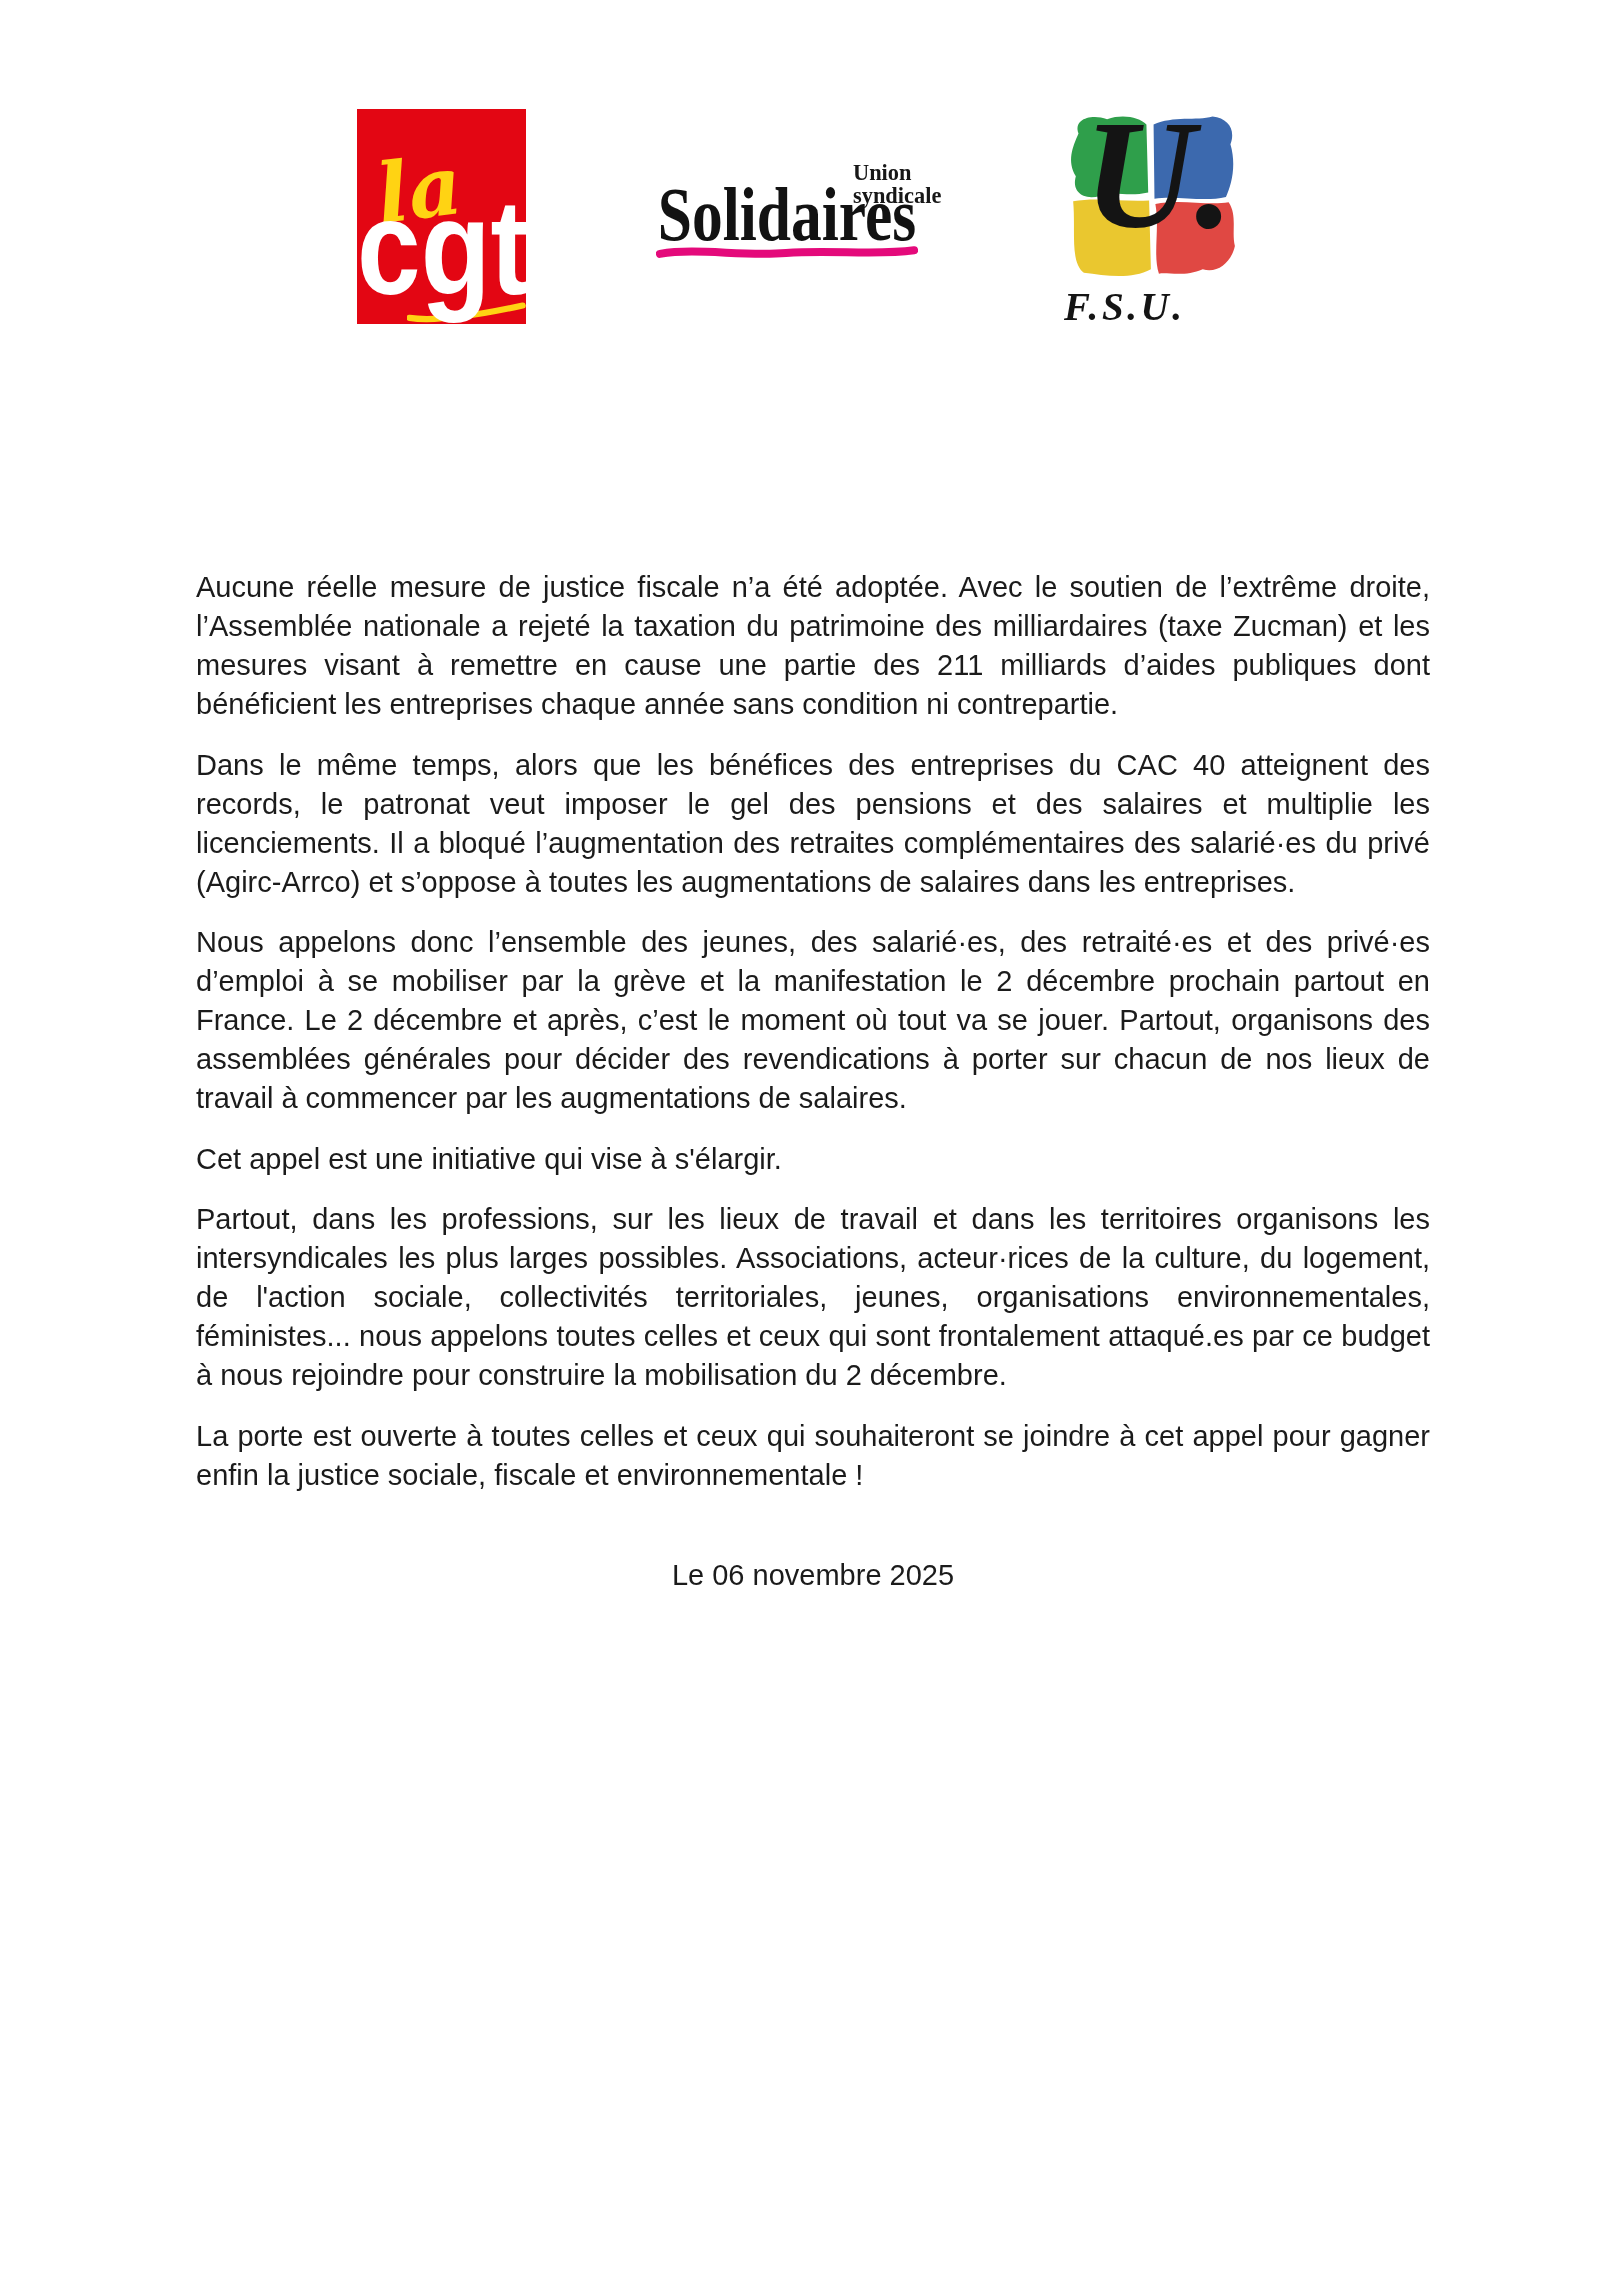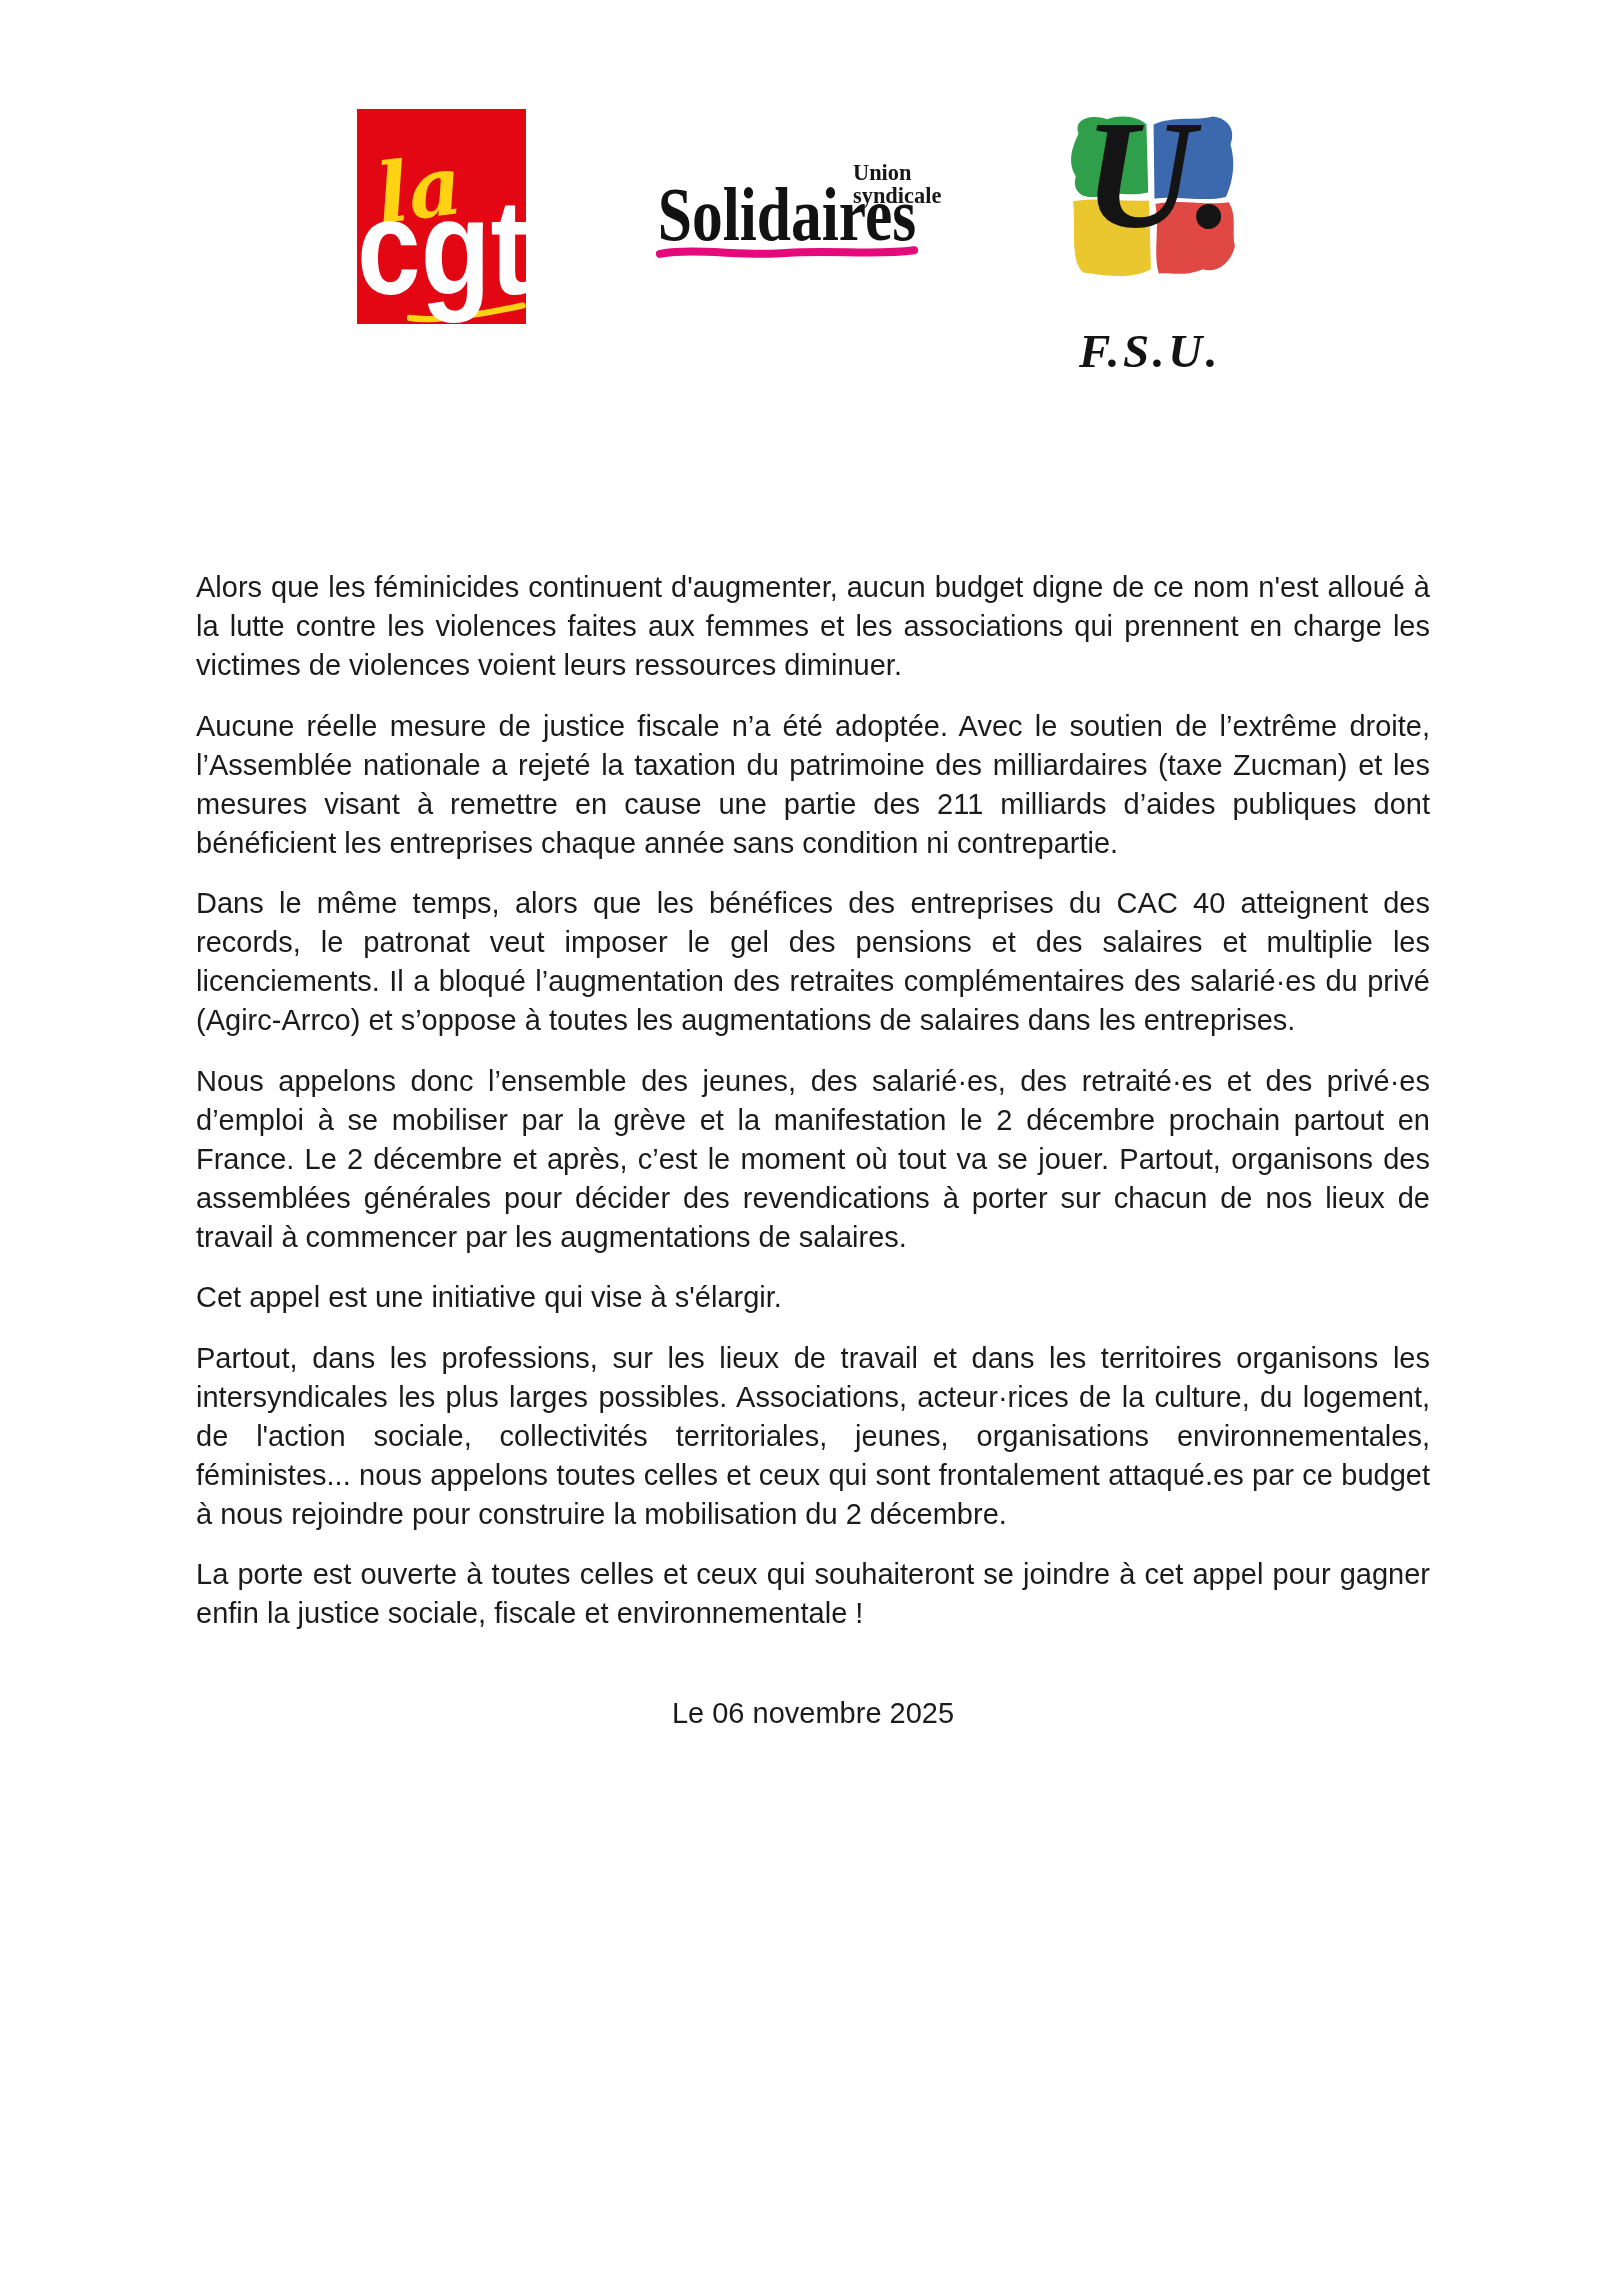--- a/index.html
+++ b/index.html
@@ -42,23 +42,23 @@
 
   
   .fsu-logo { position:absolute; left:1064px; top:112px; width:172px; height:219px; }
   .fsu-blobs { position:absolute; left:0; top:0; }
   .fsu-monogram {
     position:absolute; left:19.7px; top:-14.3px; z-index:2;
     font-family:"Liberation Serif", serif; font-style:italic; font-weight:bold;
     font-size:154px; line-height:1; color:#141414;
   }
   .fsu-word {
-    position:absolute; left:0; top:172px; width:172px; text-align:center;
+    position:absolute; left:0; top:172px; width:172px; 
     font-family:"Liberation Serif", serif; font-style:italic; font-weight:bold;
-    font-size:47px; letter-spacing:3.6px; color:#141414; white-space:nowrap;margin-top:40px;
+    font-size:39px; letter-spacing:3.6px; color:#141414; white-space:nowrap;
   }
 
   
   .letter-body {
     position:absolute; left:196px; top:568px; width:1234px;
     font-size:29px; line-height:39px; text-align:justify;
   }
   .letter-body p { margin:0 0 21.5px 0; }
   .date-line { margin-top:61px !important; text-align:center; }
 </style>
@@ -99,21 +99,20 @@
         <path d="M10,100 C36,95 68,101 95,99 L97,176 C75,188 46,183 22,180 C6,168 13,132 10,100 Z" fill="#eac72f"></path>
         <path d="M102,103 C130,97 160,105 184,101 C194,116 187,134 191,150 C187,168 172,181 155,176 C135,185 115,179 106,181 C99,160 107,130 102,103 Z" fill="#e04843"></path>
       </svg>
       <span class="fsu-monogram">U.</span>
       <div class="fsu-word">F.S.U.</div>
     </div>
 
   </div>
 
   <div class="letter-body">
-    <p>Alors que les féminicides continuent d'augmenter, aucun budget digne de ce nom n'est alloué à la lutte contre les violences faites aux femmes et les associations qui prennent en charge les victimes de violences voient leurs ressources diminuer.</p>
     <p>Aucune réelle mesure de justice fiscale n’a été adoptée. Avec le soutien de l’extrême droite, l’Assemblée nationale a rejeté la taxation du patrimoine des milliardaires (taxe Zucman) et les mesures visant à remettre en cause une partie des 211 milliards d’aides publiques dont bénéficient les entreprises chaque année sans condition ni contrepartie.</p>
     <p>Dans le même temps, alors que les bénéfices des entreprises du CAC 40 atteignent des records, le patronat veut imposer le gel des pensions et des salaires et multiplie les licenciements. Il a bloqué l’augmentation des retraites complémentaires des salarié·es du privé (Agirc-Arrco) et s’oppose à toutes les augmentations de salaires dans les entreprises.</p>
     <p>Nous appelons donc l’ensemble des jeunes, des salarié·es, des retraité·es et des privé·es d’emploi à se mobiliser par la grève et la manifestation le 2 décembre prochain partout en France. Le 2 décembre et après, c’est le moment où tout va se jouer. Partout, organisons des assemblées générales pour décider des revendications à porter sur chacun de nos lieux de travail à commencer par les augmentations de salaires.</p>
     <p>Cet appel est une initiative qui vise à s'élargir.</p>
     <p>Partout, dans les professions, sur les lieux de travail et dans les territoires organisons les intersyndicales les plus larges possibles. Associations, acteur·rices de la culture, du logement, de l'action sociale, collectivités territoriales, jeunes, organisations environnementales, féministes... nous appelons toutes celles et ceux qui sont frontalement attaqué.es par ce budget à nous rejoindre pour construire la mobilisation du 2 décembre.</p>
     <p>La porte est ouverte à toutes celles et ceux qui souhaiteront se joindre à cet appel pour gagner enfin la justice sociale, fiscale et environnementale !</p>
     <p class="date-line">Le 06 novembre 2025</p>
   </div>
 
 </div>

